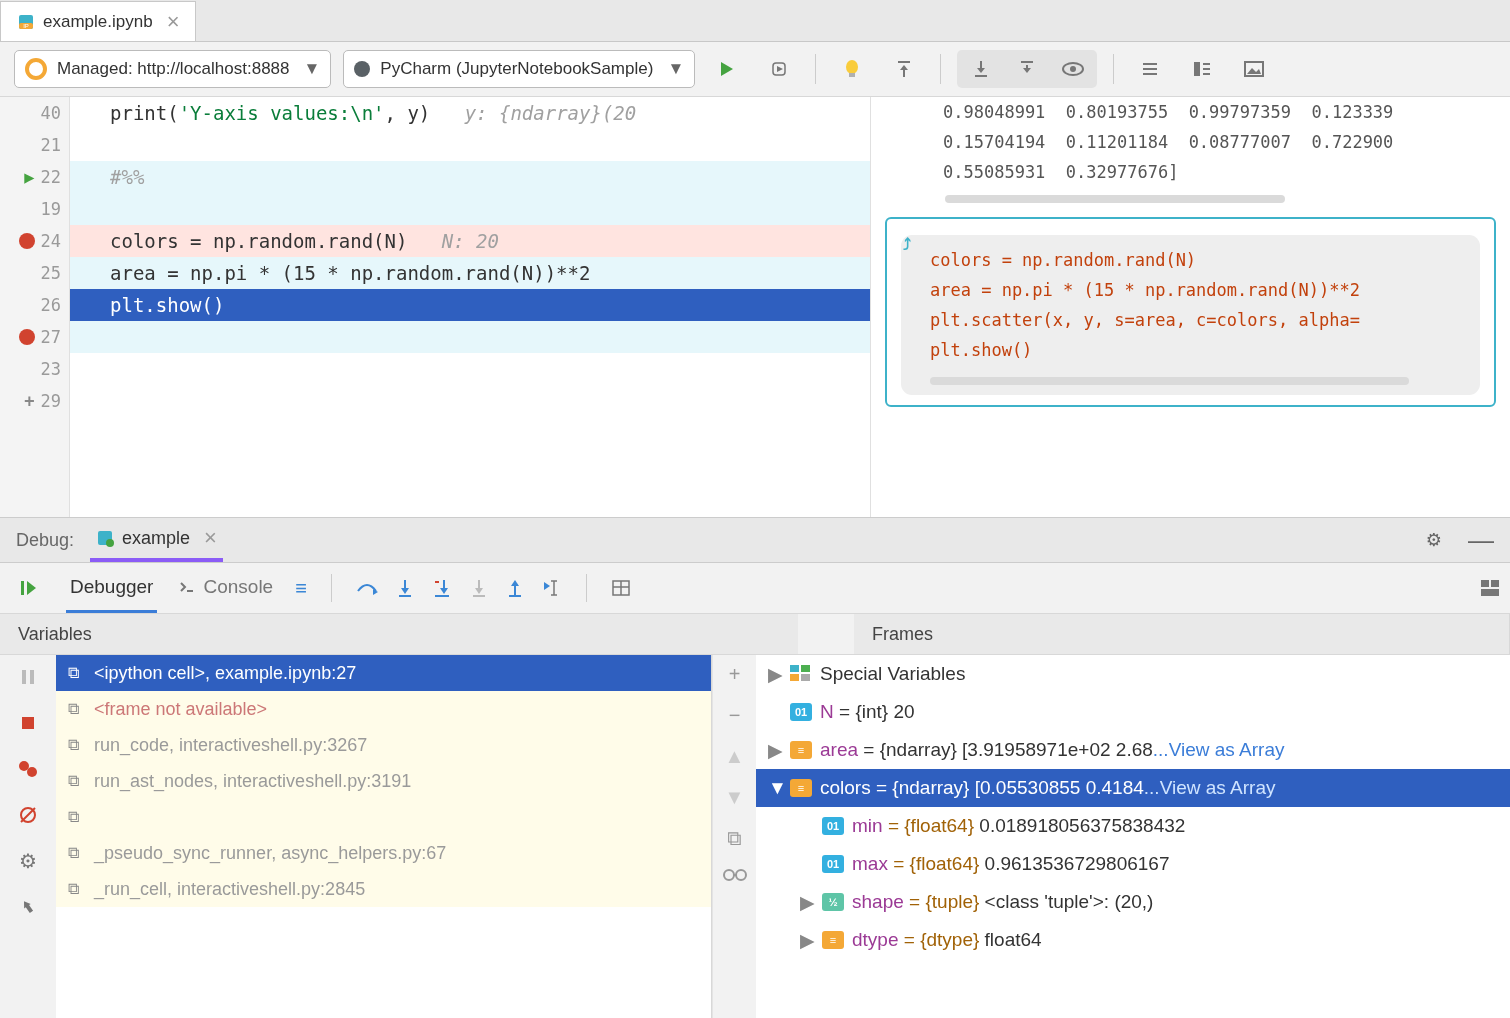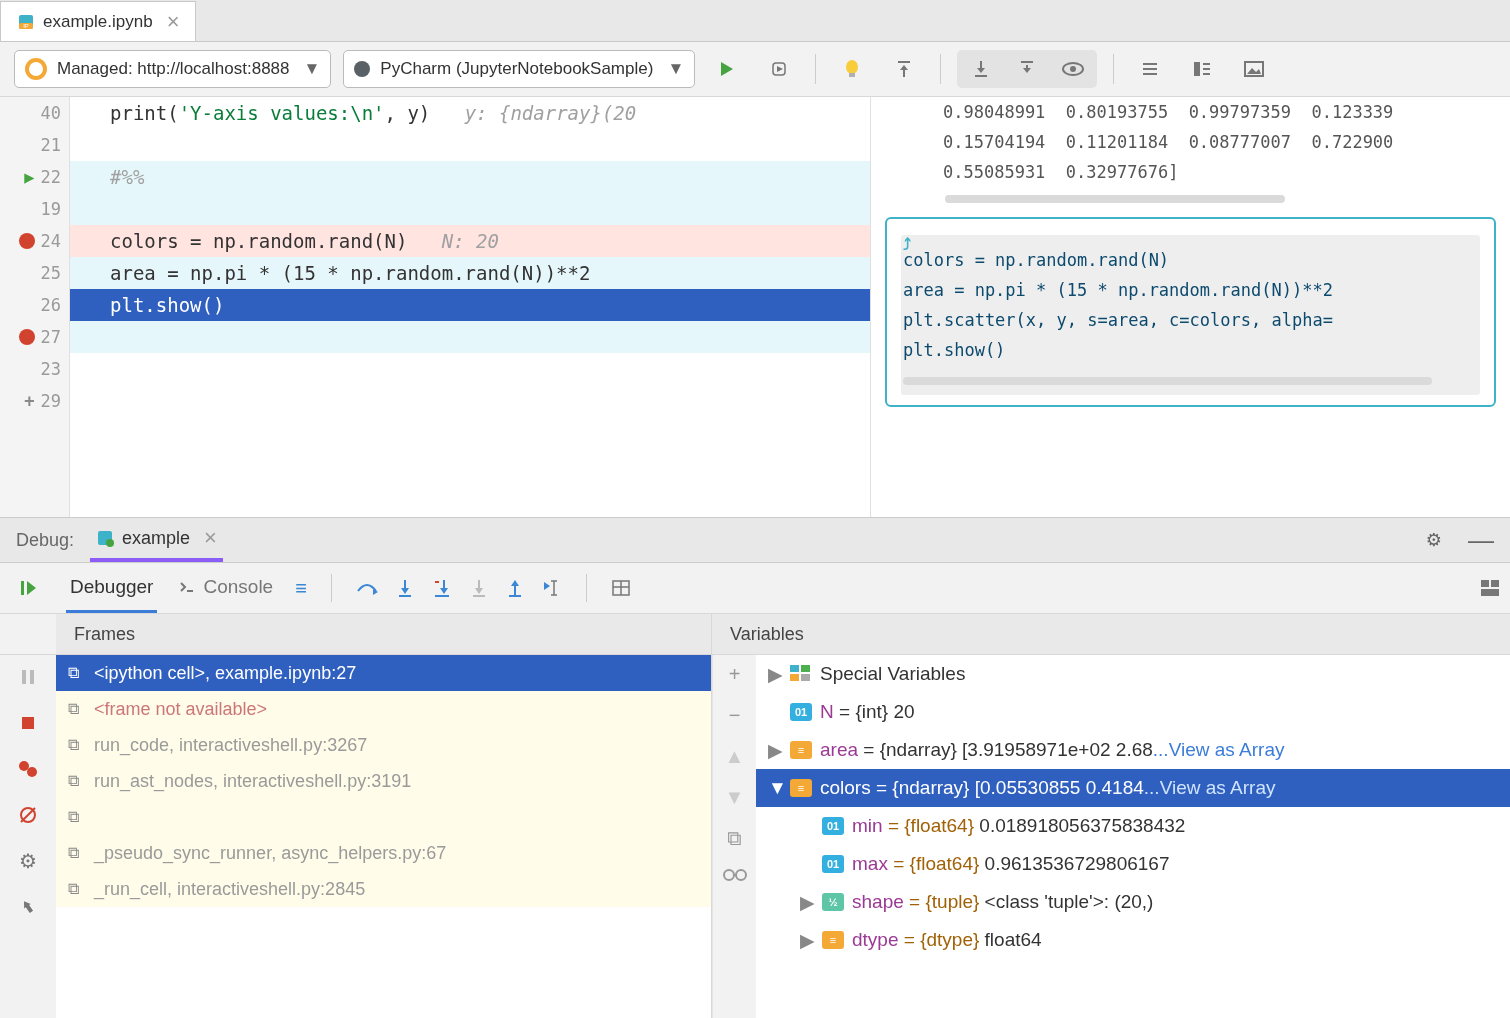--- a/index.html
+++ b/index.html
@@ -36,21 +36,21 @@
 .bg-cyan{background:#e6f7fb}
 .bg-red{background:#ffe4e0}
 .bg-sel{background:#2f5fbf;color:#fff}
 .hl-comment{color:#a0a0a0;font-style:italic}
 .hl-str{color:#0a7d3a}
 .hl-kw{color:#003ab3}
 .hl-name{color:#9b3a95}
 .preview{width:640px;border-left:1px solid #e0e0e0;padding:0 14px;font-family:Menlo,Consolas,monospace;font-size:17px;color:#555;overflow:hidden}
 .preview-out{line-height:30px;white-space:pre;padding-left:58px}
 .preview-cell{border:2px solid #3db2c9;border-radius:6px;margin-top:14px;padding:16px 14px 10px 14px;position:relative}
-.preview-cell-code{background:#eee;border-radius:3px;padding:10px 2px;line-height:30px;white-space:pre;color:#0c4a6e;overflow:hidden}
+.preview-cell-code{background:#eee;border-radius:11px;padding:10px 29px;line-height:30px;white-space:pre;color:#c2410c;overflow:hidden}
 .no-out{color:#a0a0a0;font-size:20px;margin-top:16px}
 .scroll-track{height:8px;background:#dadada;border-radius:4px;margin:8px 0 0 0}
 .arrow-in{position:absolute;left:16px;top:16px;color:#3db2c9;font-size:16px;font-weight:bold}
 
 
 .debug-hdr{height:46px;background:#e8e8e8;display:flex;align-items:center;padding:0 16px;border-top:1px solid #ccc;border-bottom:1px solid #ccc;gap:16px;font-size:18px}
 .debug-label{color:#666}
 .debug-tab{display:flex;align-items:center;gap:8px;height:100%;border-bottom:4px solid #8b5cf6;padding:0 6px}
 .gear{margin-left:auto;color:#666}
 
@@ -370,22 +370,22 @@
           <svg width="20" height="18">
             <rect x="1" y="1" width="8" height="7" fill="#777"></rect>
             <rect x="11" y="1" width="8" height="7" fill="#777"></rect>
             <rect x="1" y="10" width="18" height="7" fill="#777"></rect>
           </svg>
         </span>
     </div>
   </div>
 
   <div class="panels-hdr">
+    <div class="panel-hdr panel-hdr-vars">Variables</div>
     <div class="panel-hdr panel-hdr-frames" style="margin-left:56px">Frames</div>
-    <div class="panel-hdr panel-hdr-vars">Variables</div>
   </div>
 
   <div class="bottom">
     <div class="side-btns">
       <span class="side-btn" style="color:#bbb">
           <svg width="16" height="18">
             <rect x="2" y="2" width="4" height="14" fill="#bbb"></rect>
             <rect x="10" y="2" width="4" height="14" fill="#bbb"></rect>
           </svg>
         </span>

